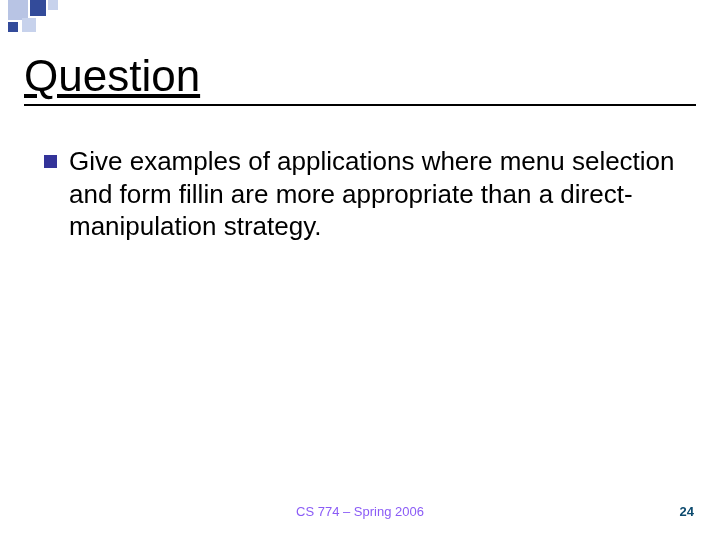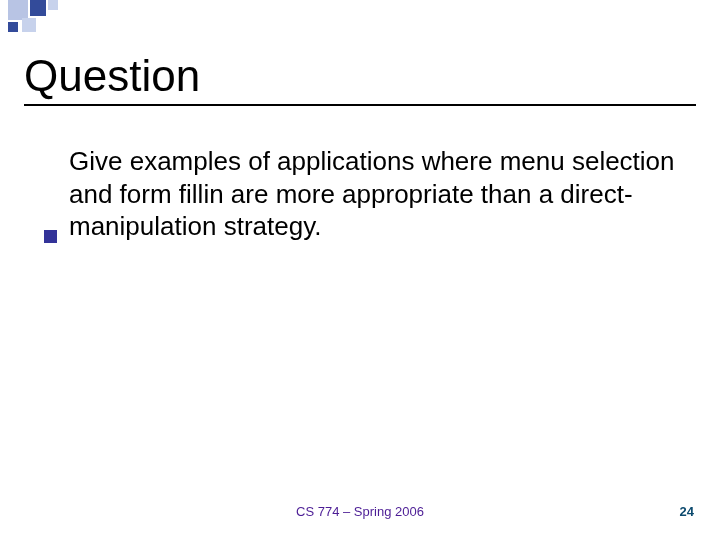--- a/index.html
+++ b/index.html
@@ -21,41 +21,42 @@
     height: 30px;
   }
   .decor .sq {
     position: absolute;
   }
   .title-wrap {
     position: absolute;
     left: 24px;
     top: 52px;
     width: 672px;
+    text-decoration: underline;
   }
   .title {
     font-size: 44px;
     line-height: 1.1;
     font-weight: 400;
     margin: 0 0 4px 0;
   }
   .title-underline {
     border-bottom: 2px solid #000;
     width: 100%;
     margin-top: 2px;
   }
   .body-area {
     position: absolute;
     left: 44px;
     top: 145px;
     width: 640px;
   }
   .bullet-row {
     display: flex;
-    align-items: flex-end;
+    align-items: flex-start;
   }
   .bullet-icon {
     flex: 0 0 auto;
     width: 13px;
     height: 13px;
     background: #333399;
     margin-top: 10px;
     margin-right: 12px;
   }
   .bullet-text {
@@ -68,21 +69,21 @@
     left: 0;
     width: 720px;
     height: 20px;
   }
   .footer-center {
     position: absolute;
     left: 0;
     width: 720px;
     text-align: center;
     font-size: 13px;
-    color: #4c1d95;
+    color: #8b5cf6;
   }
   .footer-right {
     position: absolute;
     right: 26px;
     font-size: 13px;
     font-weight: 700;
     color: #0c4a6e;
   }
 </style>
 </head>

